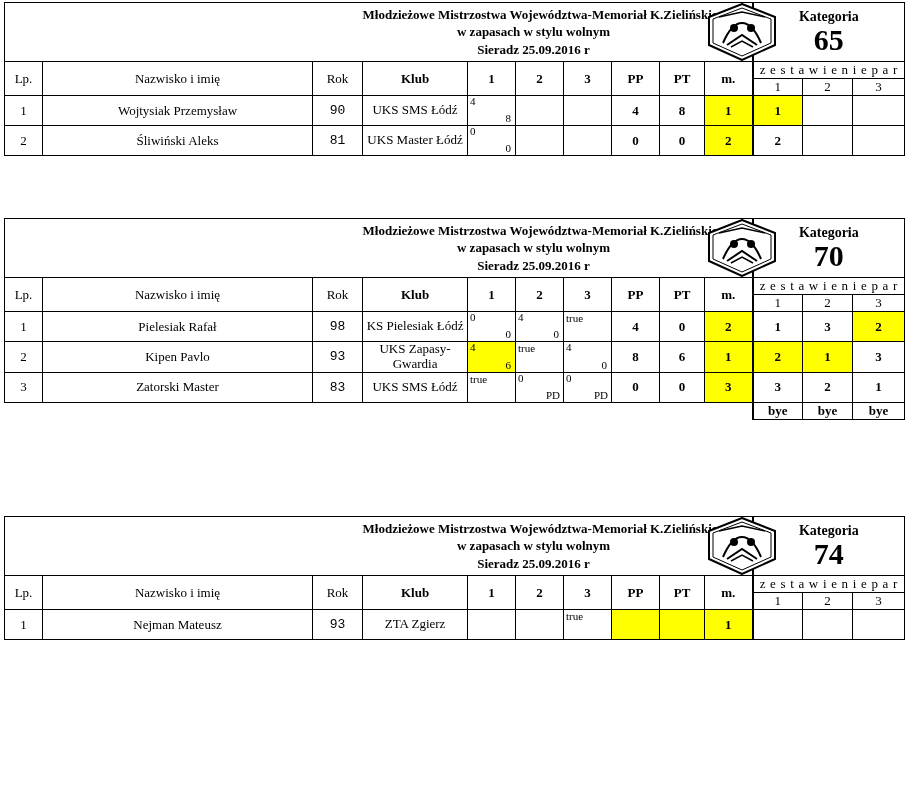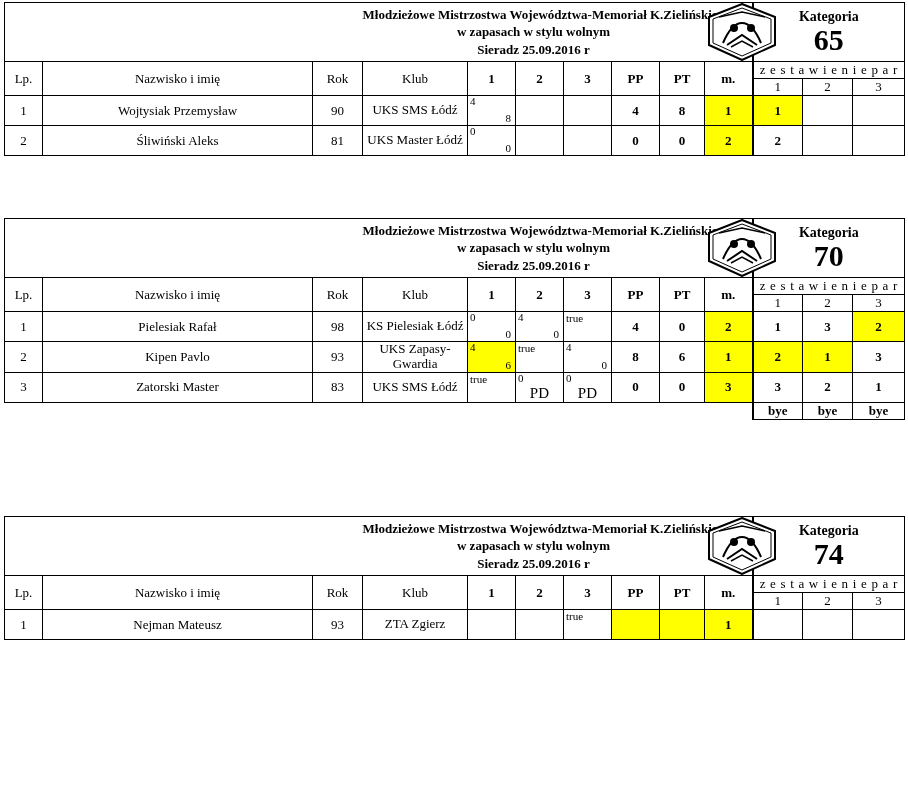--- a/index.html
+++ b/index.html
@@ -49,33 +49,33 @@
   }
   .logo-cell { padding: 0; }
   .logo {
     width: 74px; height: 58px;
     margin: 0 auto;
     position: relative;
   }
   .logo svg { display: block; }
   .ch-lp { font-size: 13px; }
   .ch-name { font-size: 19px; }
-  .ch-klub { font-size: 19px; }
+  .ch-klub { font-size: 19px; font-weight: bold; }
   .ch-rok { font-size: 14px; }
   .ch-num { font-size: 14px; font-weight: bold; }
   .ch-zest { font-size: 12.5px; letter-spacing: 0.7px; }
   .ch-zest-sub { font-size: 11px; }
 
   
   .c-lp { font-size: 15px; text-align: right; padding-right: 5px; }
   .c-name {
     font-size: 16px; text-align: left; padding-left: 6px;
     white-space: nowrap; overflow: hidden;
   }
-  .c-rok { font-size: 14px; text-align: right; padding-right: 6px; }
+  .c-rok { font-size: 14px; text-align: right; padding-right: 6px; font-family: Liberation Mono, monospace; }
   .c-klub { font-size: 12px; line-height: 1.15; padding: 1px 2px; }
   .c-tot { font-size: 15px; font-weight: bold; }
   .c-m { font-size: 16px; font-weight: bold; background: #ffff00; }
   .c-pair { font-size: 17px; font-weight: bold; }
   .c-pair-bye { font-size: 15px; font-weight: bold; margin-left: 24px; }
   .yellow { background: #ffff00; }
 
   
   .bout {
     position: relative;
@@ -88,22 +88,22 @@
   }
   .bout .b {
     position: absolute; right: 4px; bottom: 1px;
     font-size: 11px; line-height: 1;
   }
   .bout .bye {
     position: absolute; left: 2px; top: 1px;
     font-size: 11px; line-height: 1;
   }
   .bout .pd {
-    position: absolute; right: 14px; bottom: 1px;
-    font-size: 15px; line-height: 1; font-family: Liberation Serif, serif;
+    position: absolute; right: 3px; bottom: 1px;
+    font-size: 11px; line-height: 1; font-family: Liberation Serif, serif;
   }
   td.bout-cell { padding: 0; height: 30px; }
 
   .nasze {
     position: absolute;
     right: 18px; bottom: 18px;
     font-family: "Liberation Sans", sans-serif;
     font-weight: bold;
     font-size: 40px;
     letter-spacing: -1px;

